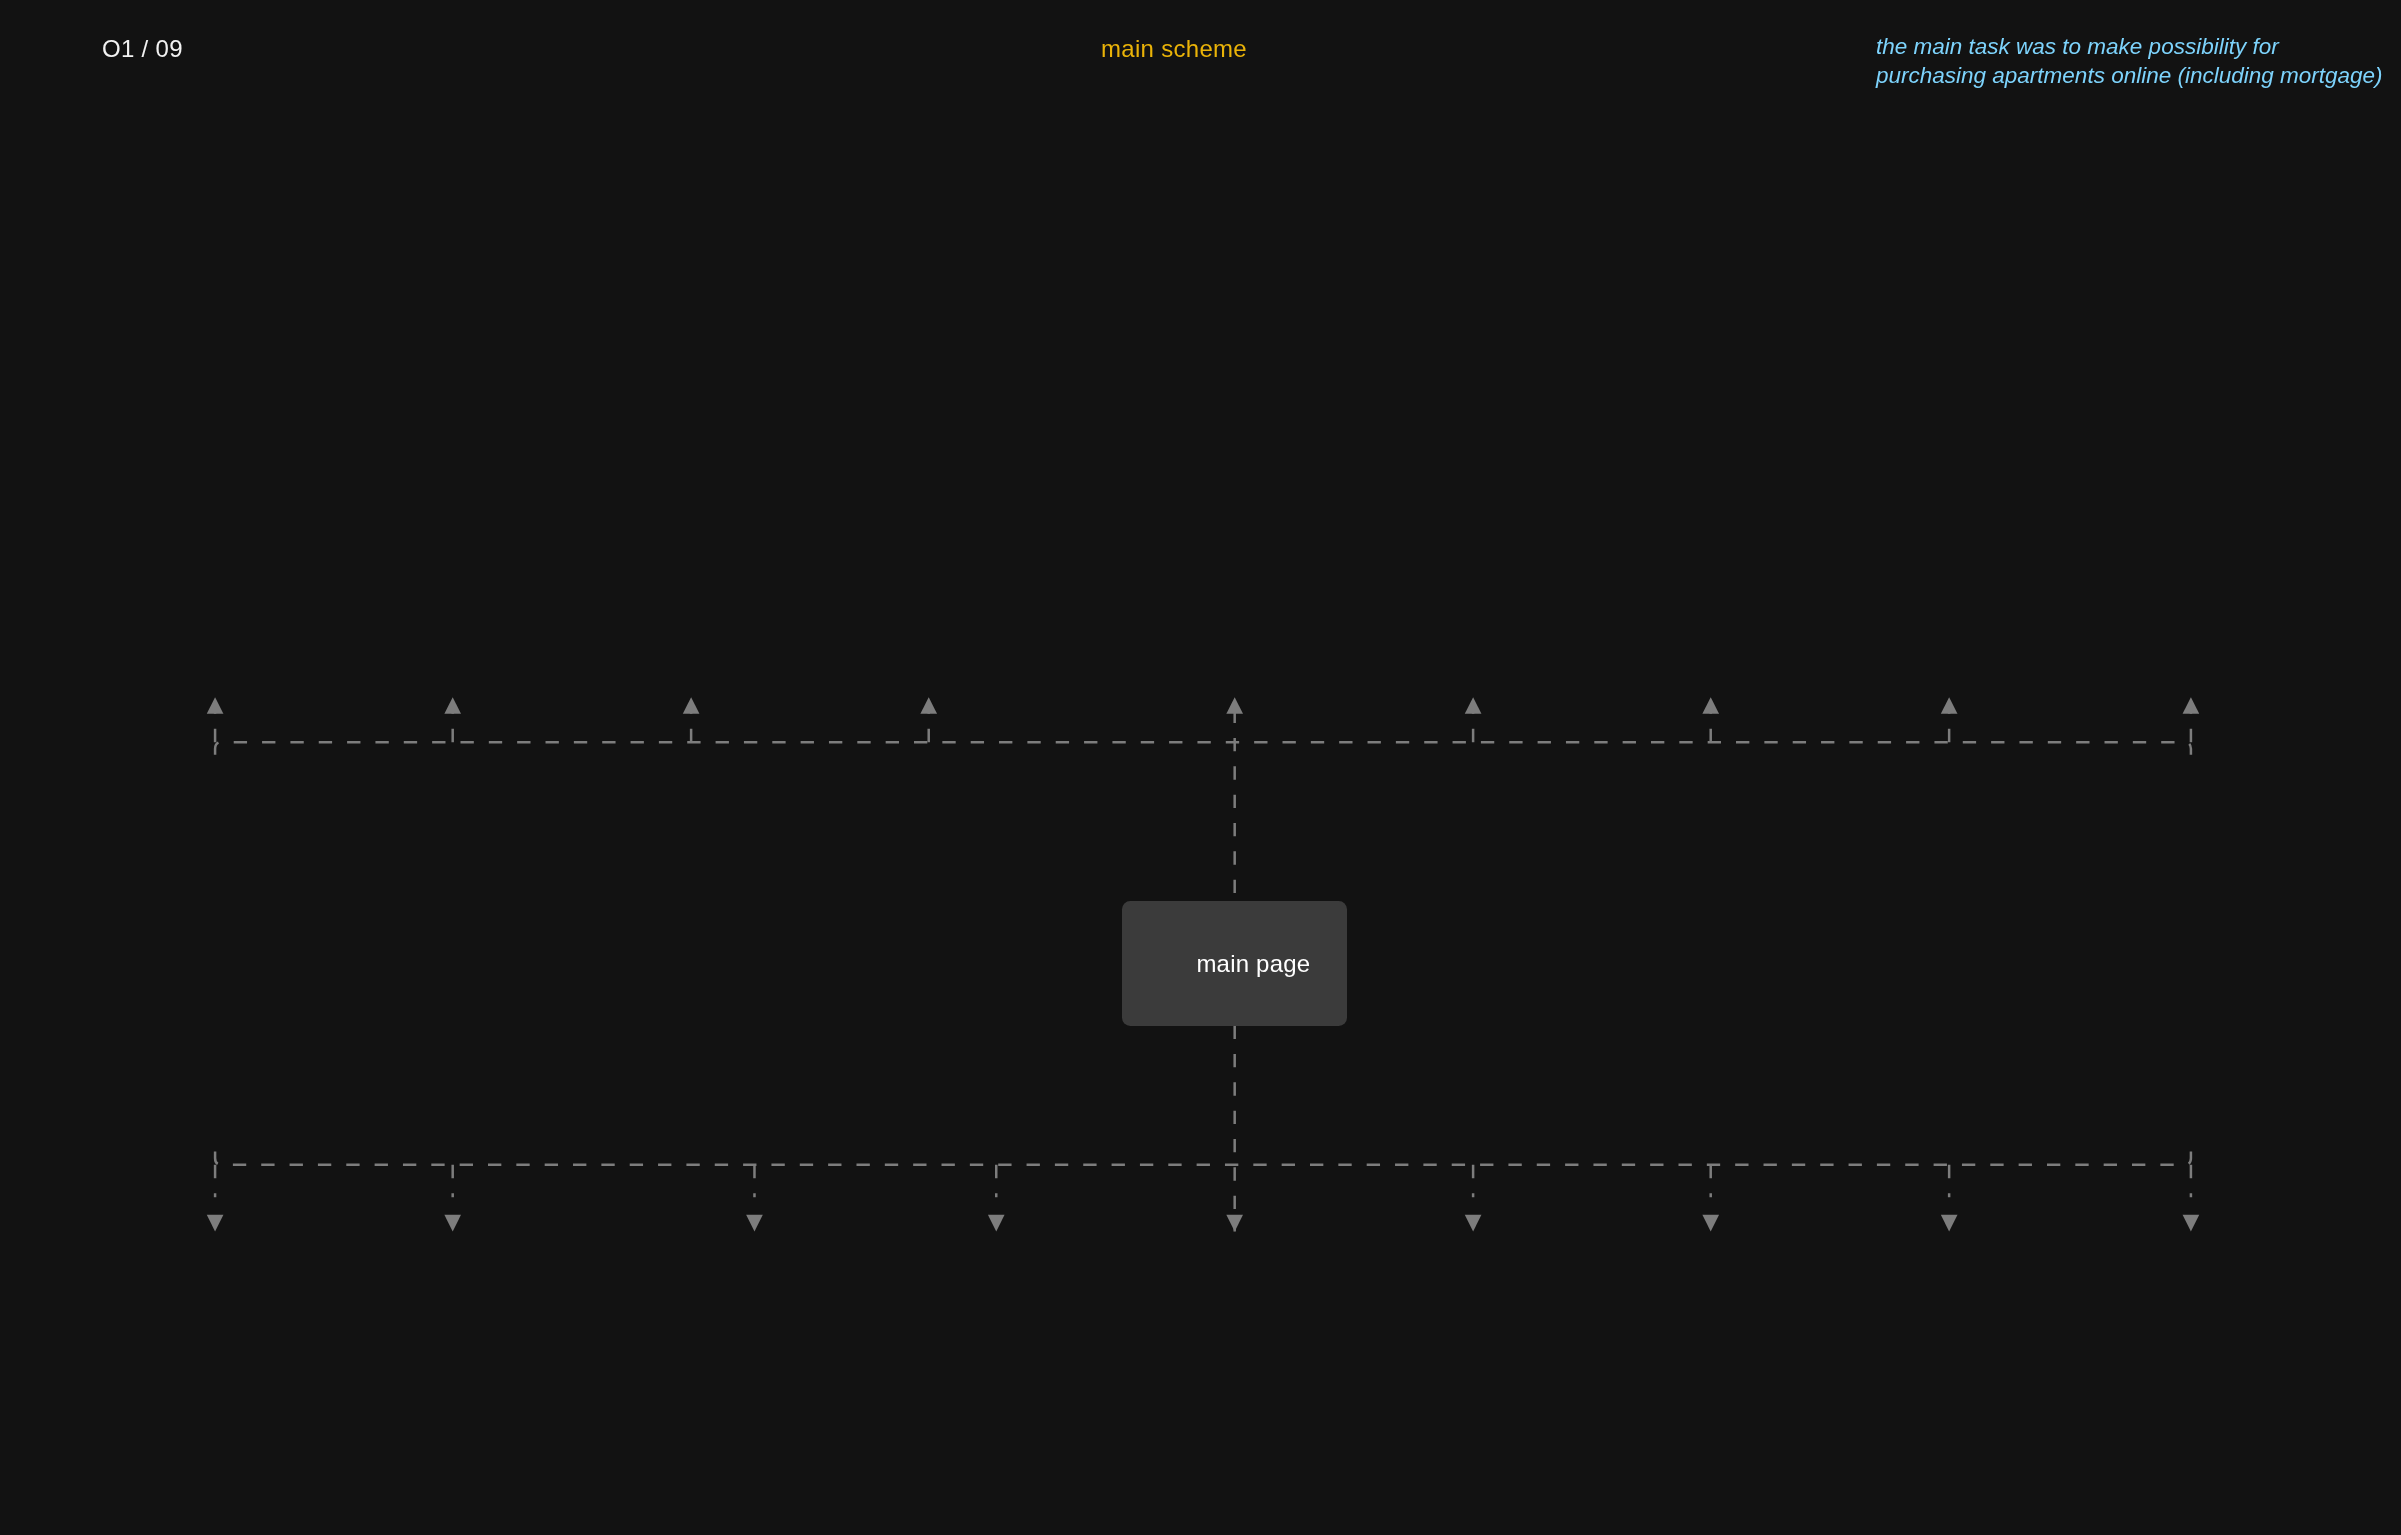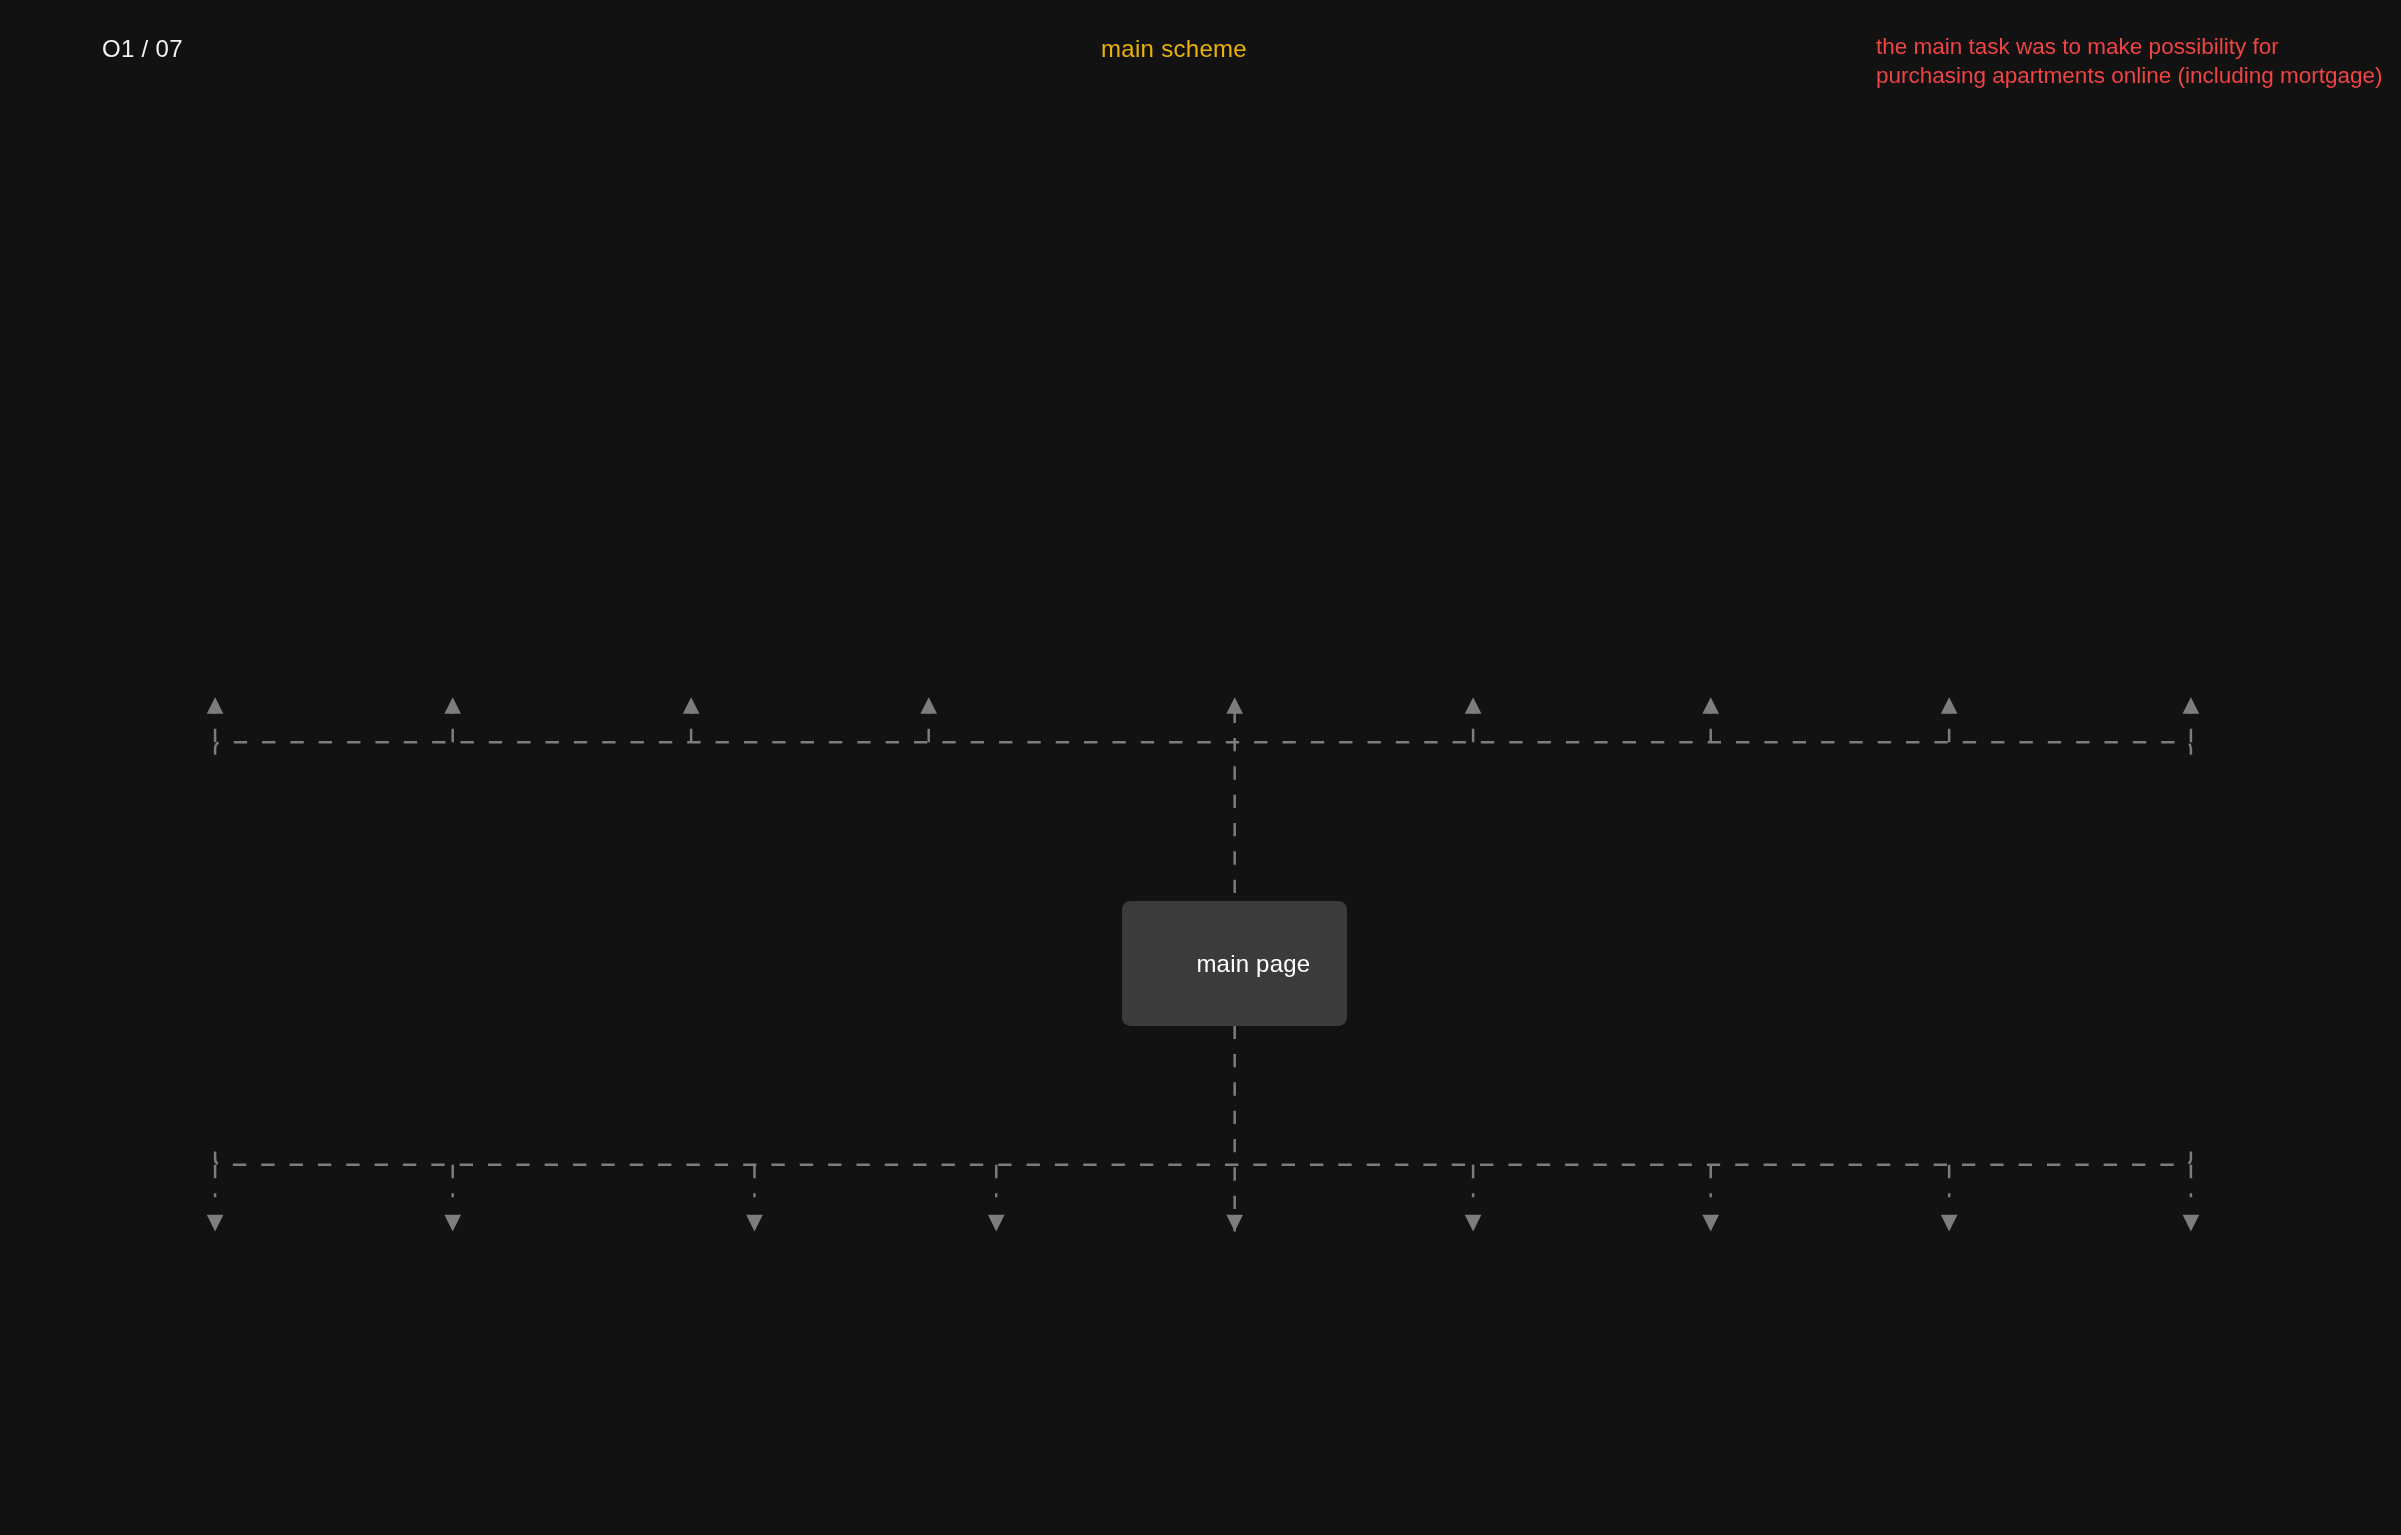--- a/index.html
+++ b/index.html
@@ -36,21 +36,22 @@
     letter-spacing: 0.3px;
     white-space: nowrap;
   }
   .hdr-note {
     position: absolute;
     left: 1876px;
     top: 33px;
     width: 517px;
     font-size: 22.5px;
     line-height: 1.28;
-    color: #ef4444;
+    color: #7dd3fc;
+    font-style: italic;
   }
 
   
   .stage {
     position: absolute;
     left: 0;
     top: 0;
     width: 2401px;
     height: 1536px;
   }
@@ -98,21 +99,21 @@
     width: 2401px;
     height: 1536px;
     pointer-events: none;
   }
 </style>
 </head>
 <body>
 
 <div class="stage">
 
-  <div class="hdr-counter">O1 / 07</div>
+  <div class="hdr-counter">O1 / 09</div>
   <div class="hdr-title">main scheme</div>
   <div class="hdr-note">the main task was to make possibility for purchasing apartments online (including mortgage)</div>
 
   <svg class="connectors fademask" width="2401" height="1536" viewBox="0 0 2880 1842" fill="none">
     <g stroke="#7d7d7d" stroke-width="3" fill="none">
 
       <path d="M 258 905 L 258 898 Q 258 890 266 890 L 2620 890 Q 2628 890 2628 898 L 2628 905" stroke-dasharray="16 18"></path>
 
       <path d="M 258 890 L 258 851" stroke-dasharray="16 18"></path>
       <path d="M 543 890 L 543 851" stroke-dasharray="16 18"></path>

